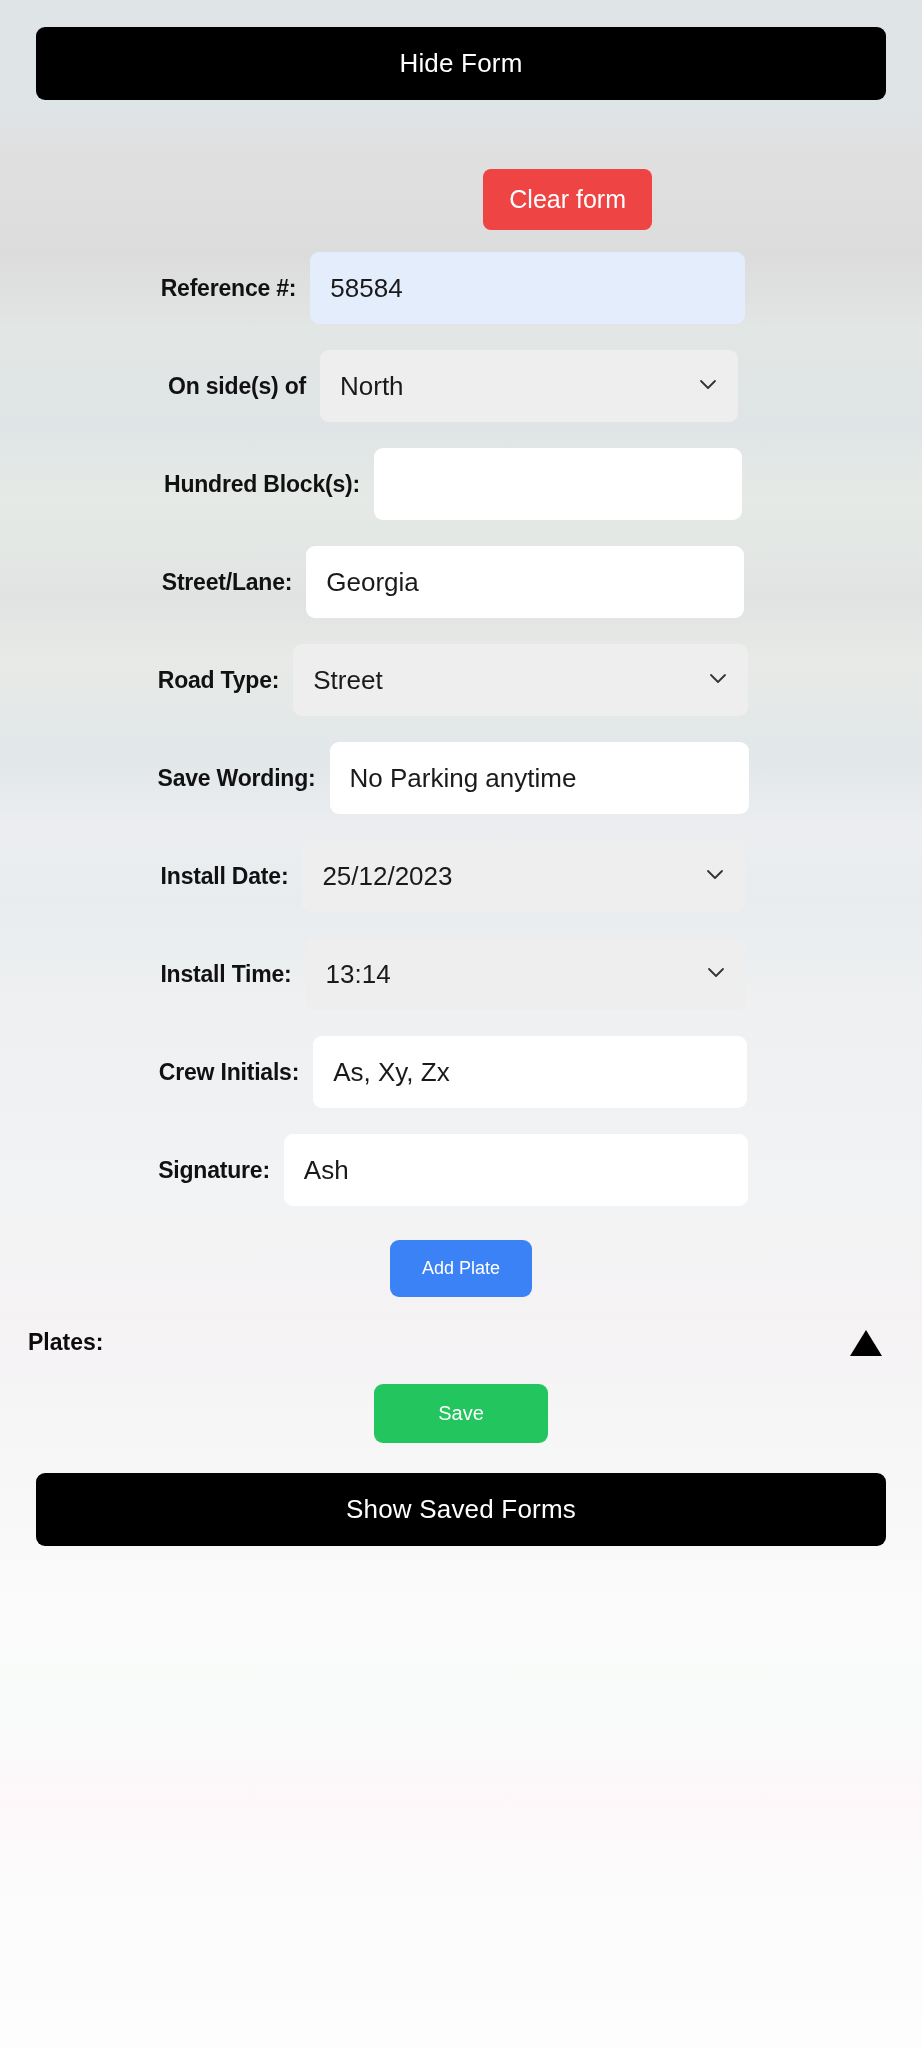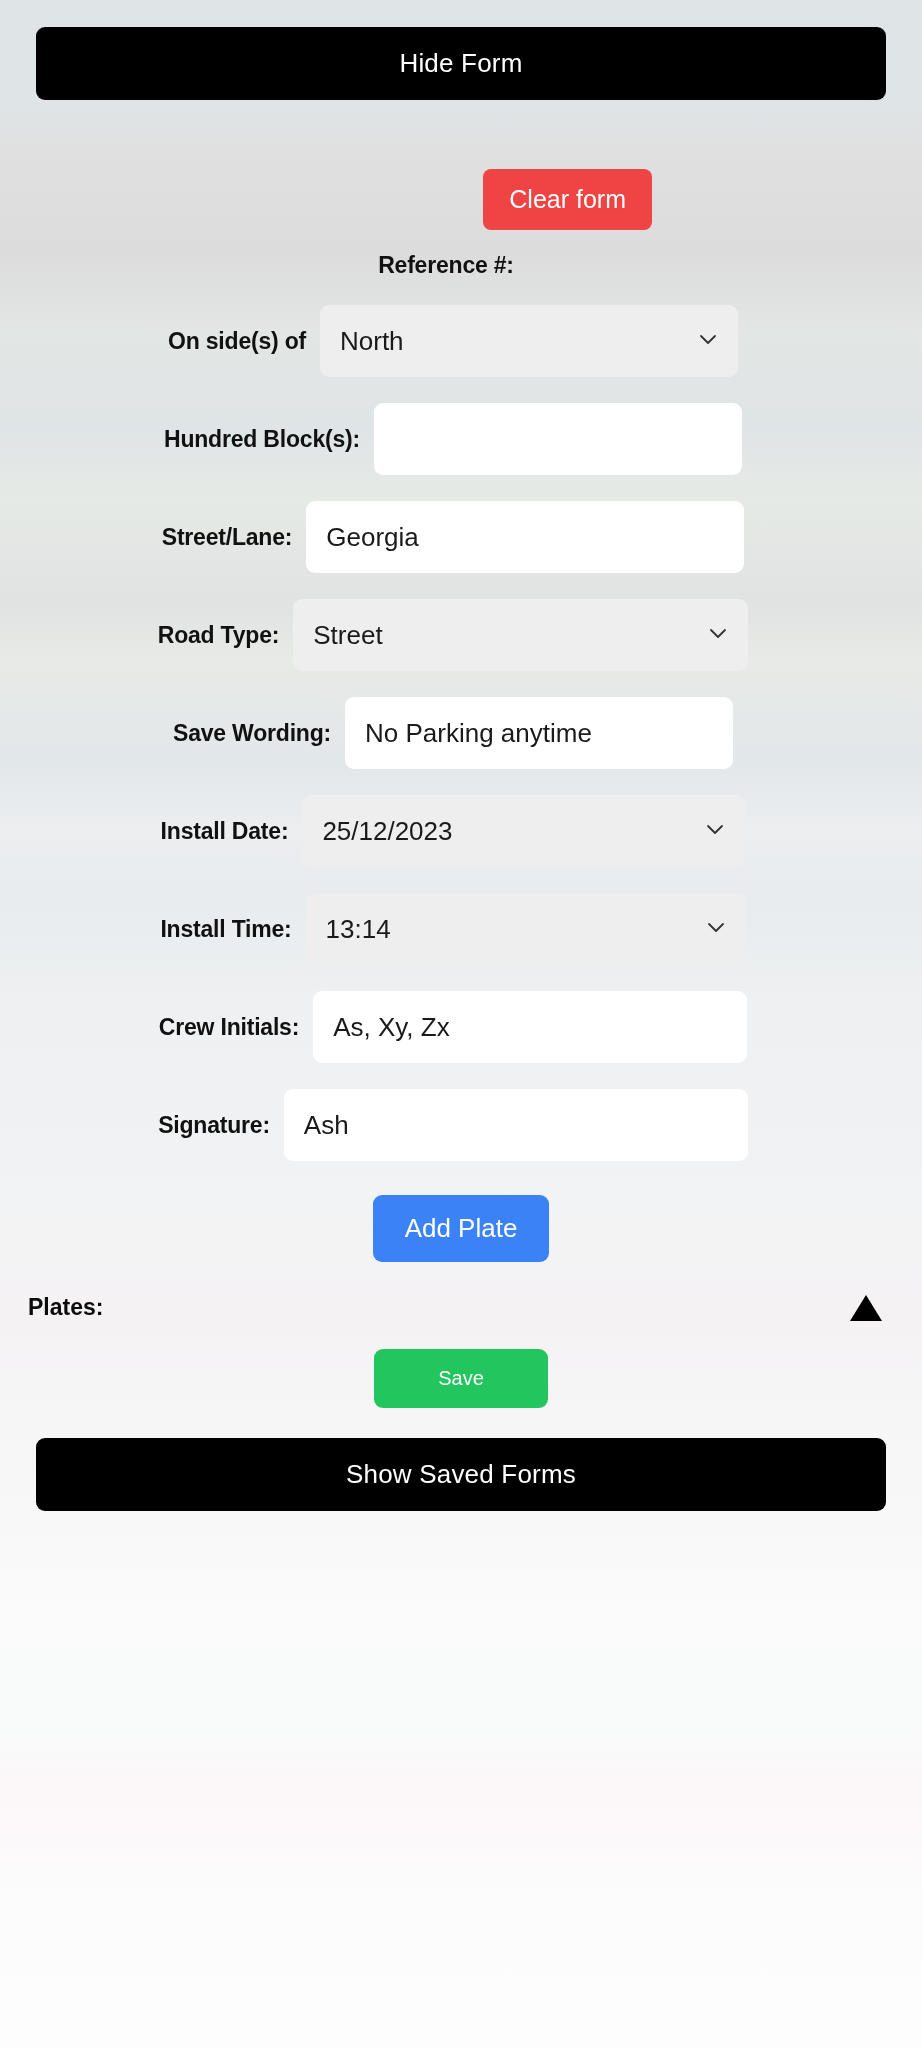--- a/index.html
+++ b/index.html
@@ -149,38 +149,38 @@
     pointer-events: none;
   }
   .chev svg { display: block; }
 
   
   .w-ref     { width: 435px; }
   .w-side    { width: 418px; }
   .w-hundred { width: 368px; }
   .w-street  { width: 438px; }
   .w-road    { width: 455px; }
-  .w-sign    { width: 388px; }
+  .w-sign    { width: 419px; }
   .w-date    { width: 443px; }
   .w-time    { width: 440px; }
   .w-crew    { width: 434px; }
   .w-sig     { width: 464px; }
 
   
   .center-row {
     display: flex;
     justify-content: center;
     margin-top: 8px;
   }
   .blue-btn {
     background: #3b82f6;
     color: #ffffff;
     border: none;
     border-radius: 9px;
-    font-size: 26px;
+    font-size: 18px;
     font-family: "Liberation Sans", sans-serif;
     padding: 18px 32px;
     cursor: pointer;
   }
 
   
   .plates-row {
     display: flex;
     align-items: center;
     justify-content: space-between;
@@ -231,20 +231,21 @@
     <button class="wide-black-btn">Hide Form</button>
   </div>
 
   <div class="clear-row">
     <button class="clear-btn">Clear form</button>
   </div>
 
   <div class="form" id="form-rows">
       <div class="row">
         <span class="lbl">Reference #:</span>
+        <input type="text" class="fld autofill w-ref" value="58584" style="">
       </div>
       <div class="row">
         <span class="lbl">On side(s) of</span>
         <span class="sel-wrap w-side">
           <div class="fld select">North</div>
           <span class="chev">
             <svg class="chev-svg" viewBox="0 0 20 20" width="20" height="20">
               <path d="M3 6 L10 13 L17 6" fill="none" stroke="#333" stroke-width="1.8" stroke-linecap="round" stroke-linejoin="round"></path>
             </svg>
           </span>

